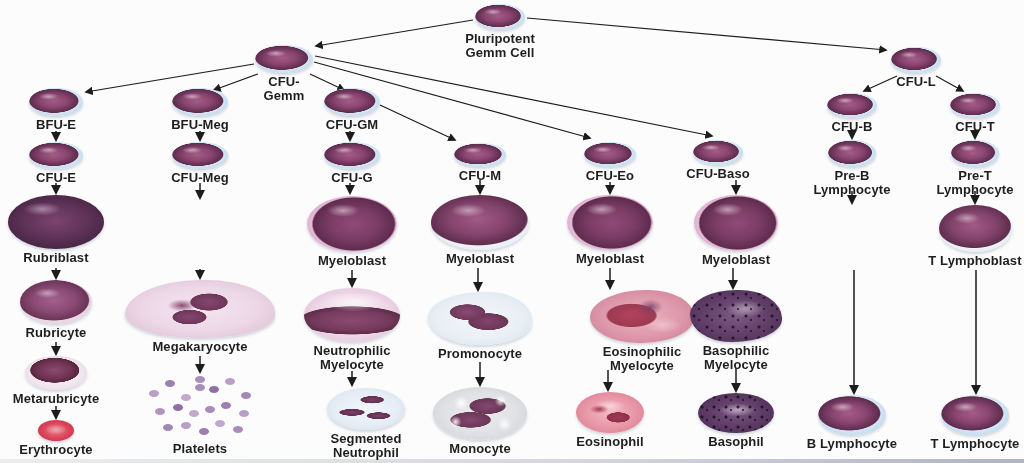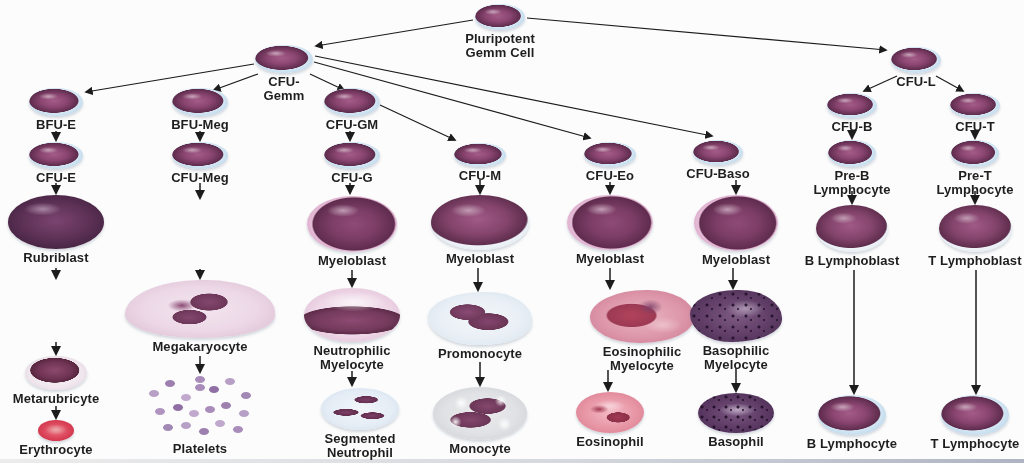--- a/index.html
+++ b/index.html
@@ -177,20 +177,24 @@
     <div class="lbl">BFU-E</div>
   </div>
   <div class="node" style="left:0;top:142px;width:112px">
     <div class="cell c-prog" style="width:54px;height:27px"></div>
     <div class="lbl">CFU-E</div>
   </div>
   <div class="node" style="left:0;top:195px;width:112px">
     <div class="cell c-rubriblast" style="width:96px;height:54px"></div>
     <div class="lbl">Rubriblast</div>
   </div>
+  <div class="node" style="left:0;top:280px;width:112px">
+    <div class="cell c-rubricyte" style="width:72px;height:44px"></div>
+    <div class="lbl">Rubricyte</div>
+  </div>
   <div class="node" style="left:0;top:356px;width:112px">
     <div class="cell c-metarubricyte" style="width:62px;height:34px"></div>
     <div class="lbl">Metarubricyte</div>
   </div>
   <div class="node" style="left:0;top:420px;width:112px">
     <div class="cell c-erythrocyte" style="width:36px;height:21px"></div>
     <div class="lbl">Erythrocyte</div>
   </div>
 
   <div class="node" style="left:122px;top:88px;width:156px">
@@ -222,21 +226,21 @@
   </div>
   <div class="node" style="left:282px;top:196px;width:140px">
     <div class="cell c-myeloblast" style="width:90px;height:56px"></div>
     <div class="lbl">Myeloblast</div>
   </div>
   <div class="node" style="left:282px;top:288px;width:140px">
     <div class="cell c-neut-myelocyte" style="width:96px;height:54px"></div>
     <div class="lbl">Neutrophilic
 Myelocyte</div>
   </div>
-  <div class="node" style="left:290px;top:388px;width:140px">
+  <div class="node" style="left:296px;top:388px;width:140px">
     <div class="cell c-seg-neutrophil" style="width:78px;height:42px"></div>
     <div class="lbl">Segmented
 Neutrophil</div>
   </div>
 
   <div class="node" style="left:410px;top:143px;width:140px">
     <div class="cell c-prog" style="width:52px;height:24px"></div>
     <div class="lbl">CFU-M</div>
   </div>
   <div class="node" style="left:410px;top:195px;width:140px">
@@ -290,24 +294,20 @@
 
   <div class="node" style="left:666px;top:393px;width:140px">
     <div class="cell c-basophil" style="width:76px;height:40px"></div>
     <div class="lbl">Basophil</div>
   </div>
   <div class="node" style="left:777px;top:140px;width:150px">
     <div class="cell c-prog" style="width:48px;height:27px"></div>
     <div class="lbl">Pre-B
 Lymphocyte</div>
   </div>
-  <div class="node" style="left:777px;top:205px;width:150px">
-    <div class="cell c-blast" style="width:72px;height:47px"></div>
-    <div class="lbl">B Lymphoblast</div>
-  </div>
   <div class="node" style="left:777px;top:395px;width:150px">
     <div class="cell c-prog" style="width:68px;height:40px"></div>
     <div class="lbl">B Lymphocyte</div>
   </div>
 
   <div class="node" style="left:900px;top:93px;width:150px">
     <div class="cell c-prog" style="width:50px;height:25px"></div>
     <div class="lbl">CFU-T</div>
   </div>
   <div class="node" style="left:900px;top:140px;width:150px">

